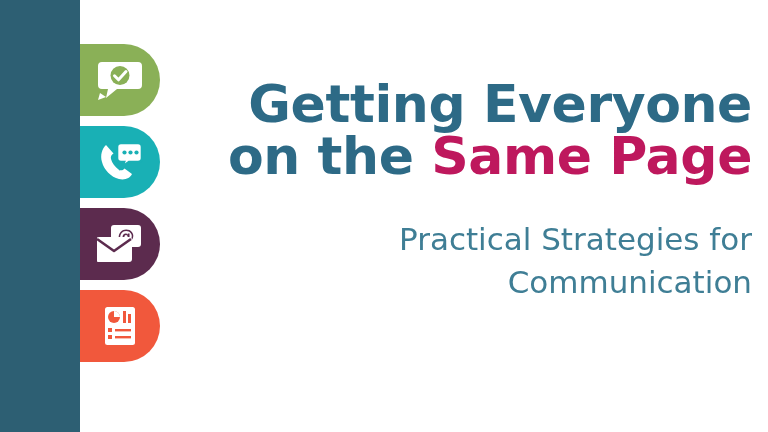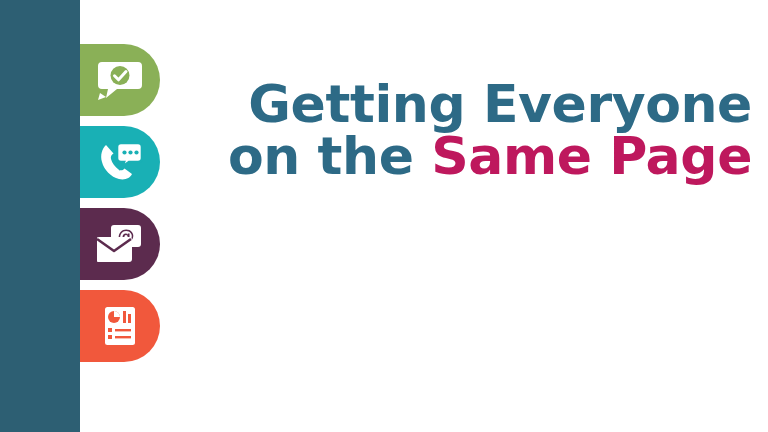--- a/index.html
+++ b/index.html
@@ -147,15 +147,17 @@
     </div>
 
   </div>
 
   <div class="title-block">
     <div class="title-line">Getting Everyone</div>
     <div class="title-line"><span>on the </span><span class="title-accent">Same Page</span></div>
   </div>
 
   <div class="subtitle-block">
+    <div class="subtitle-line">Practical Strategies for</div>
+    <div class="subtitle-line">Communication</div>
   </div>
 
 </div>
 
 </body></html>

